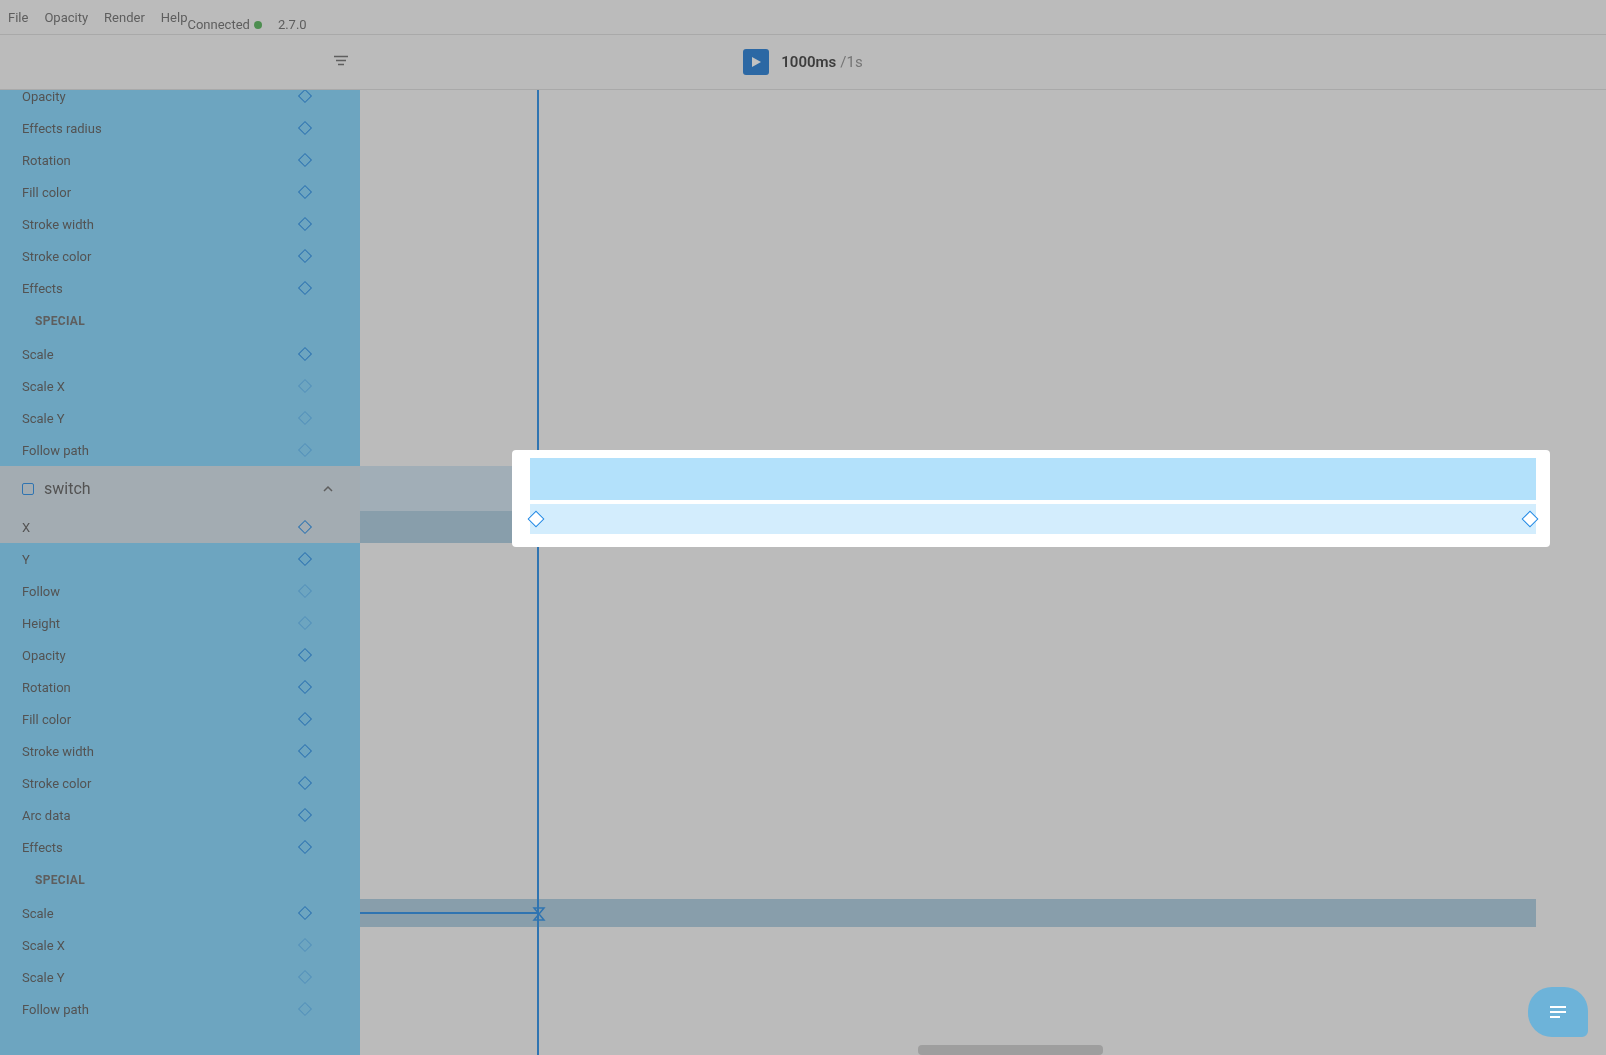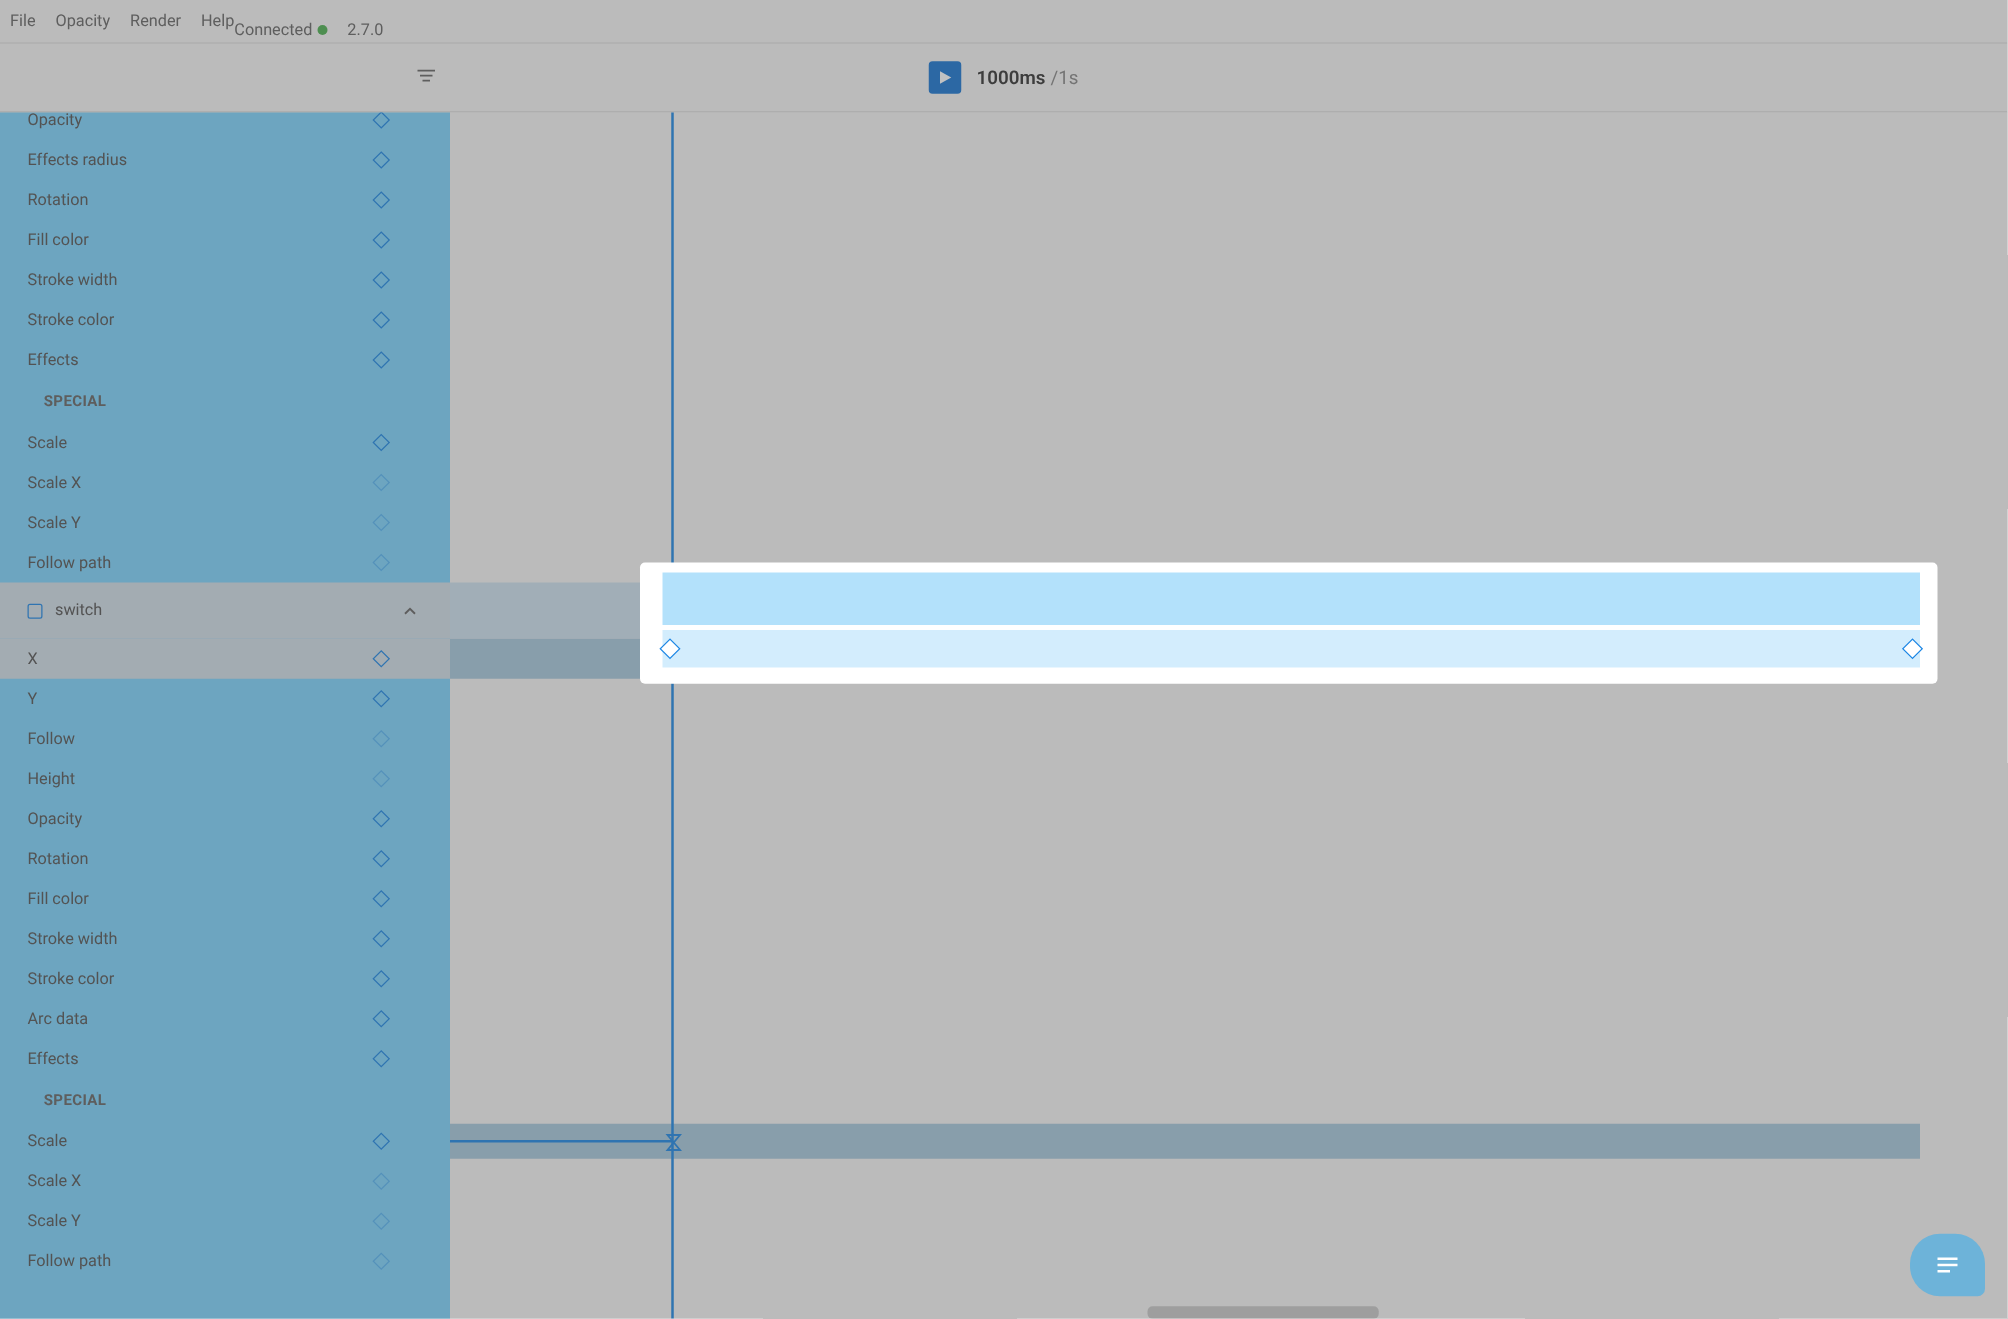--- a/index.html
+++ b/index.html
@@ -127,21 +127,21 @@
       padding: 0 22px;
       background: #d0dde6;
       gap: 10px;
     }
     .layer-icon {
       width: 12px; height: 12px;
       border: 1.5px solid #1e88e5;
       border-radius: 2px;
       display: inline-block;
     }
-    .layer-name { font-size: 13px; color: #555; }
+    .layer-name { font-size: 16px; color: #555; }
     .layer-chevron {
       margin-left: auto;
       margin-right: 4px;
       cursor: pointer;
     }
     
     
     .track-row {
       position: absolute;
       left: 0;

